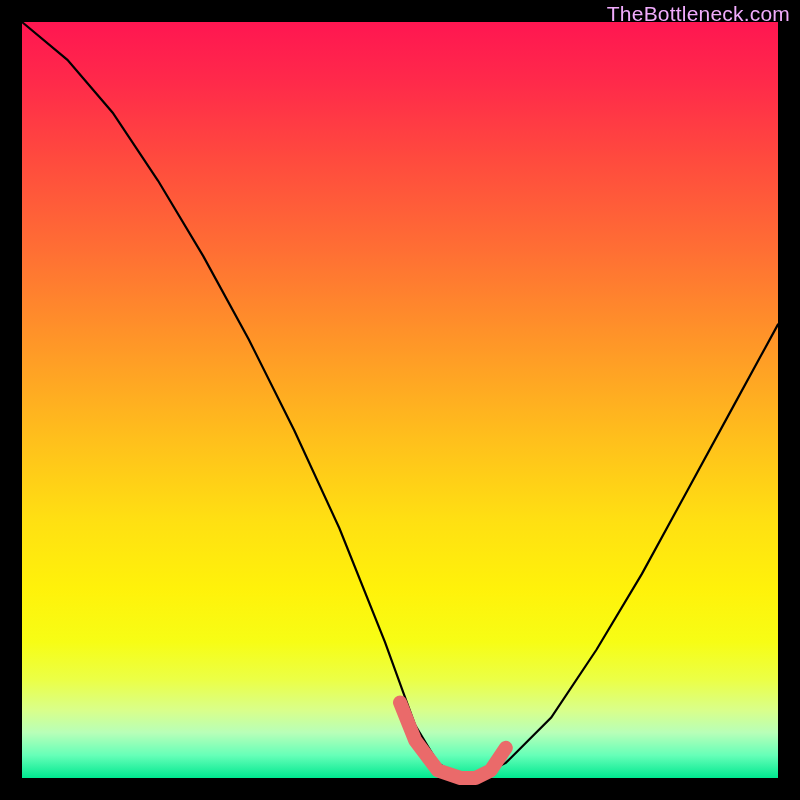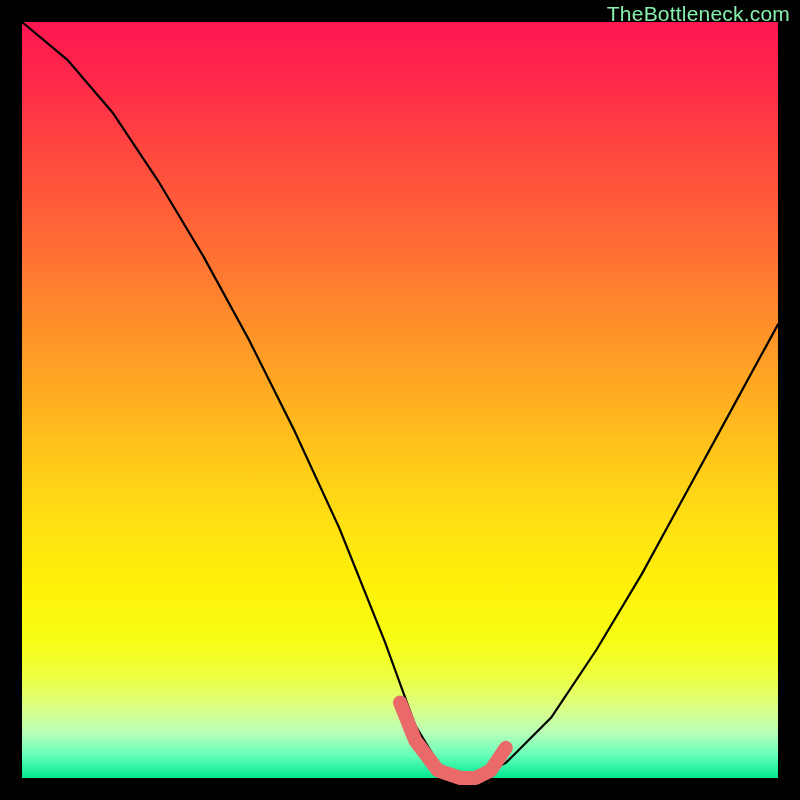--- a/index.html
+++ b/index.html
@@ -44,21 +44,21 @@
       #d9ff8a 91%,
       #b8ffb8 94%,
       #66ffb8 97%,
       #00e890 100%
     );
   }
   .watermark {
     position: absolute;
     top: 2px;
     right: 10px;
-    color: #86efac;
+    color: #f0abfc;
     font-size: 21px;
     font-weight: 500;
     letter-spacing: 0.2px;
     user-select: none;
   }
   svg.curve-layer {
     position: absolute;
     inset: 0;
     width: 100%;
     height: 100%;

